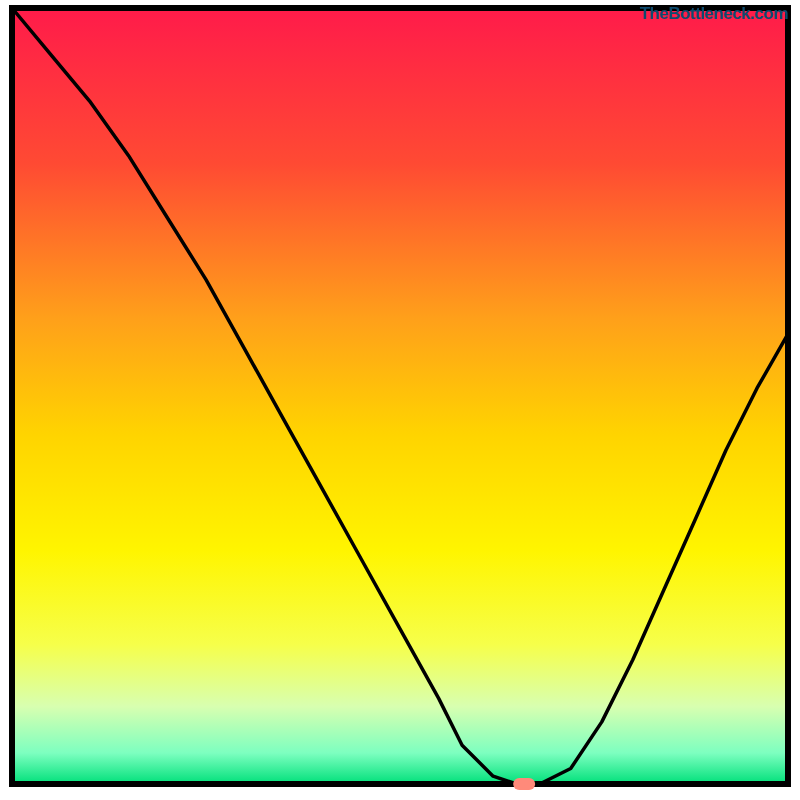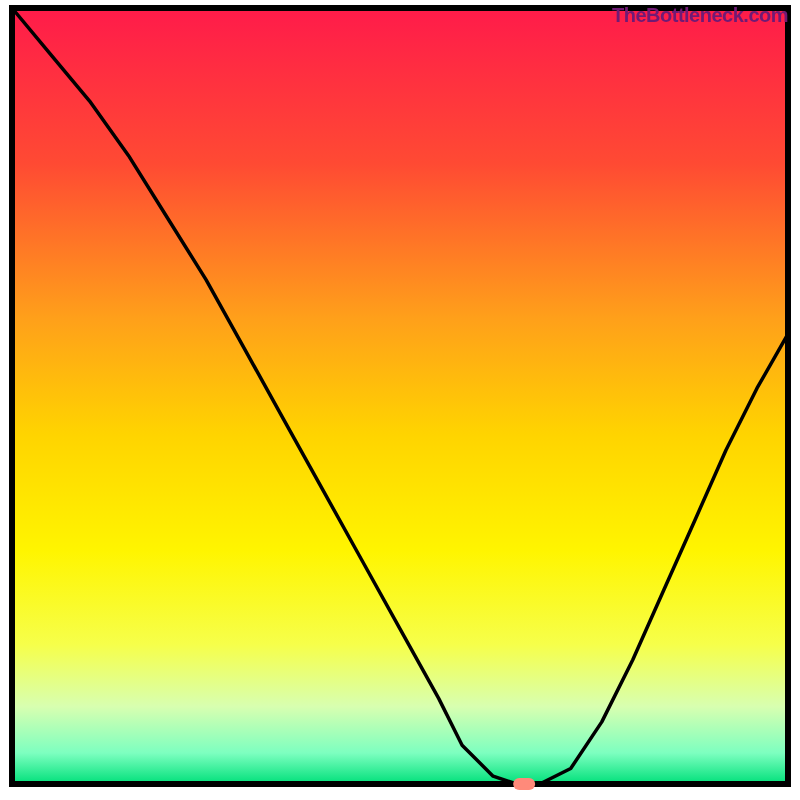--- a/index.html
+++ b/index.html
@@ -12,23 +12,23 @@
   }
   .chart-container {
     position: relative;
     width: 800px;
     height: 800px;
   }
   .watermark {
     position: absolute;
     top: 4px;
     right: 12px;
-    font-size: 20px;
+    font-size: 17px;
     font-weight: 600;
-    color: #701a75;
+    color: #0c4a6e;
     letter-spacing: -0.5px;
     z-index: 10;
   }
   svg.plot {
     position: absolute;
     left: 0;
     top: 0;
   }
 </style>
 </head>

